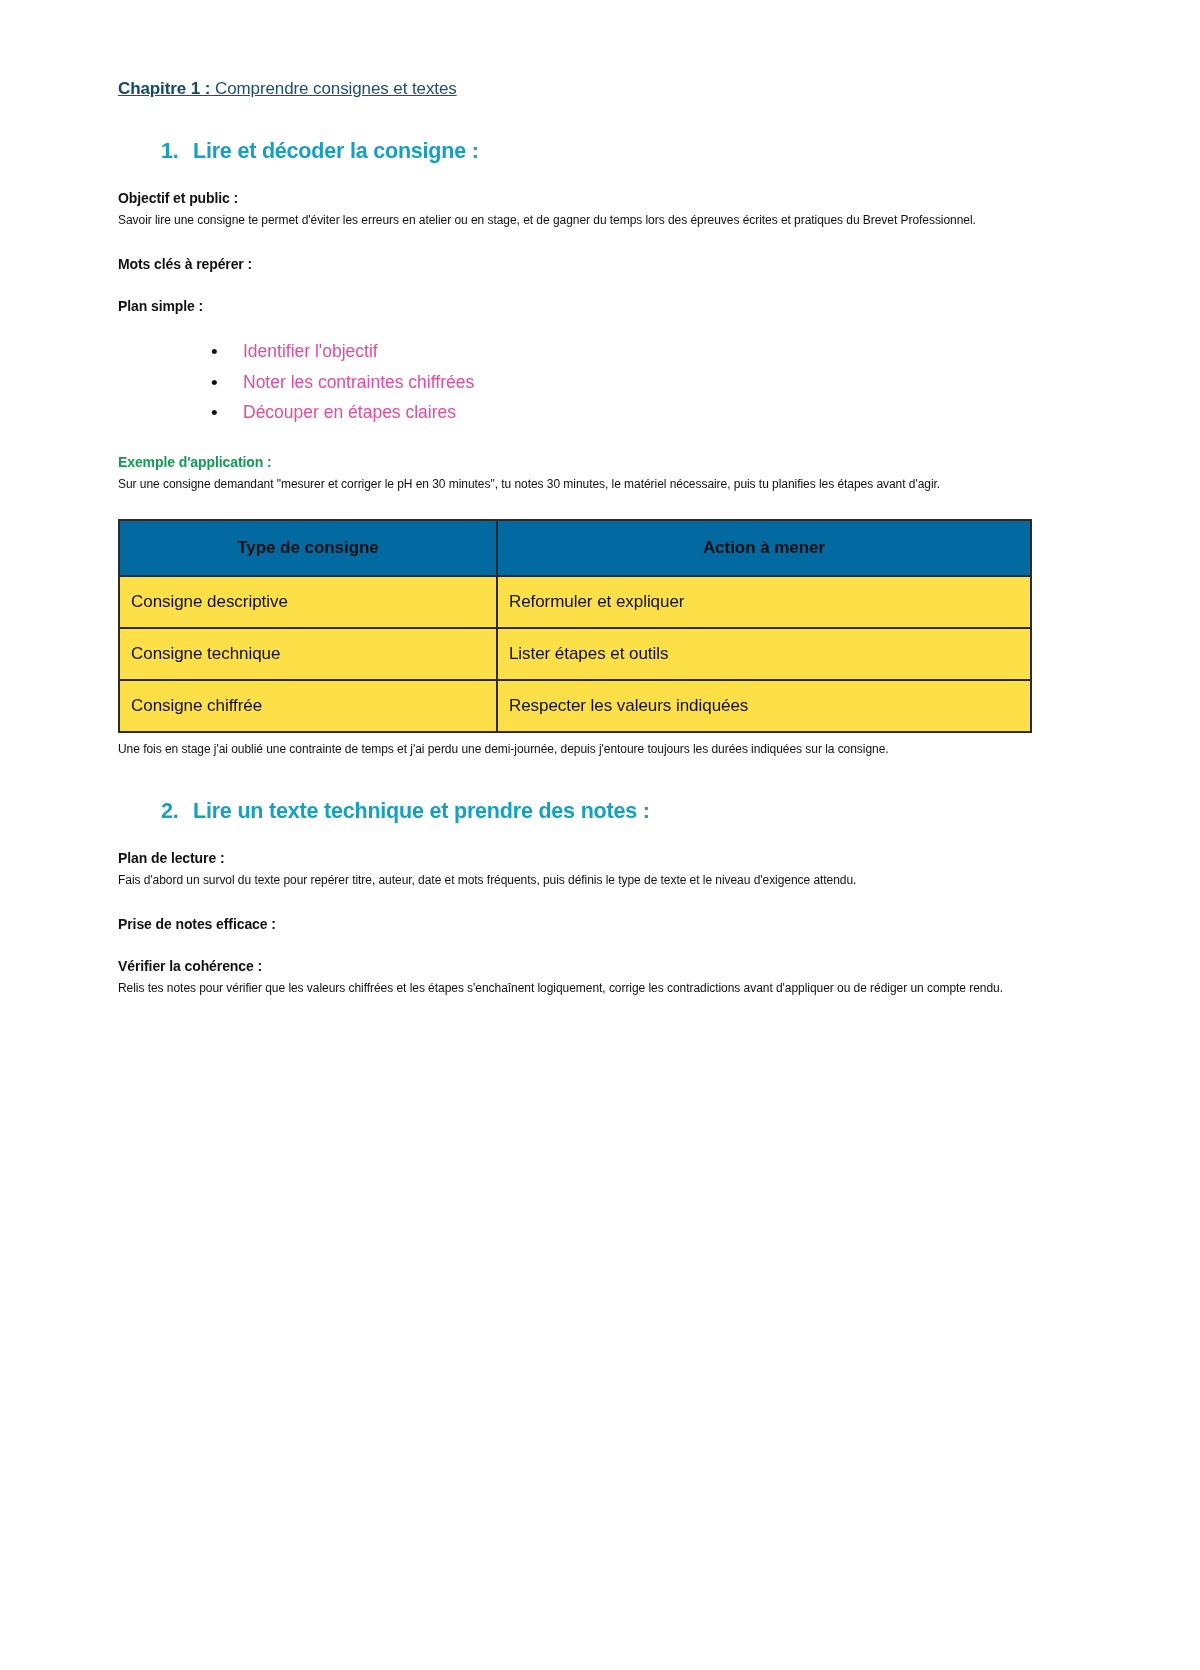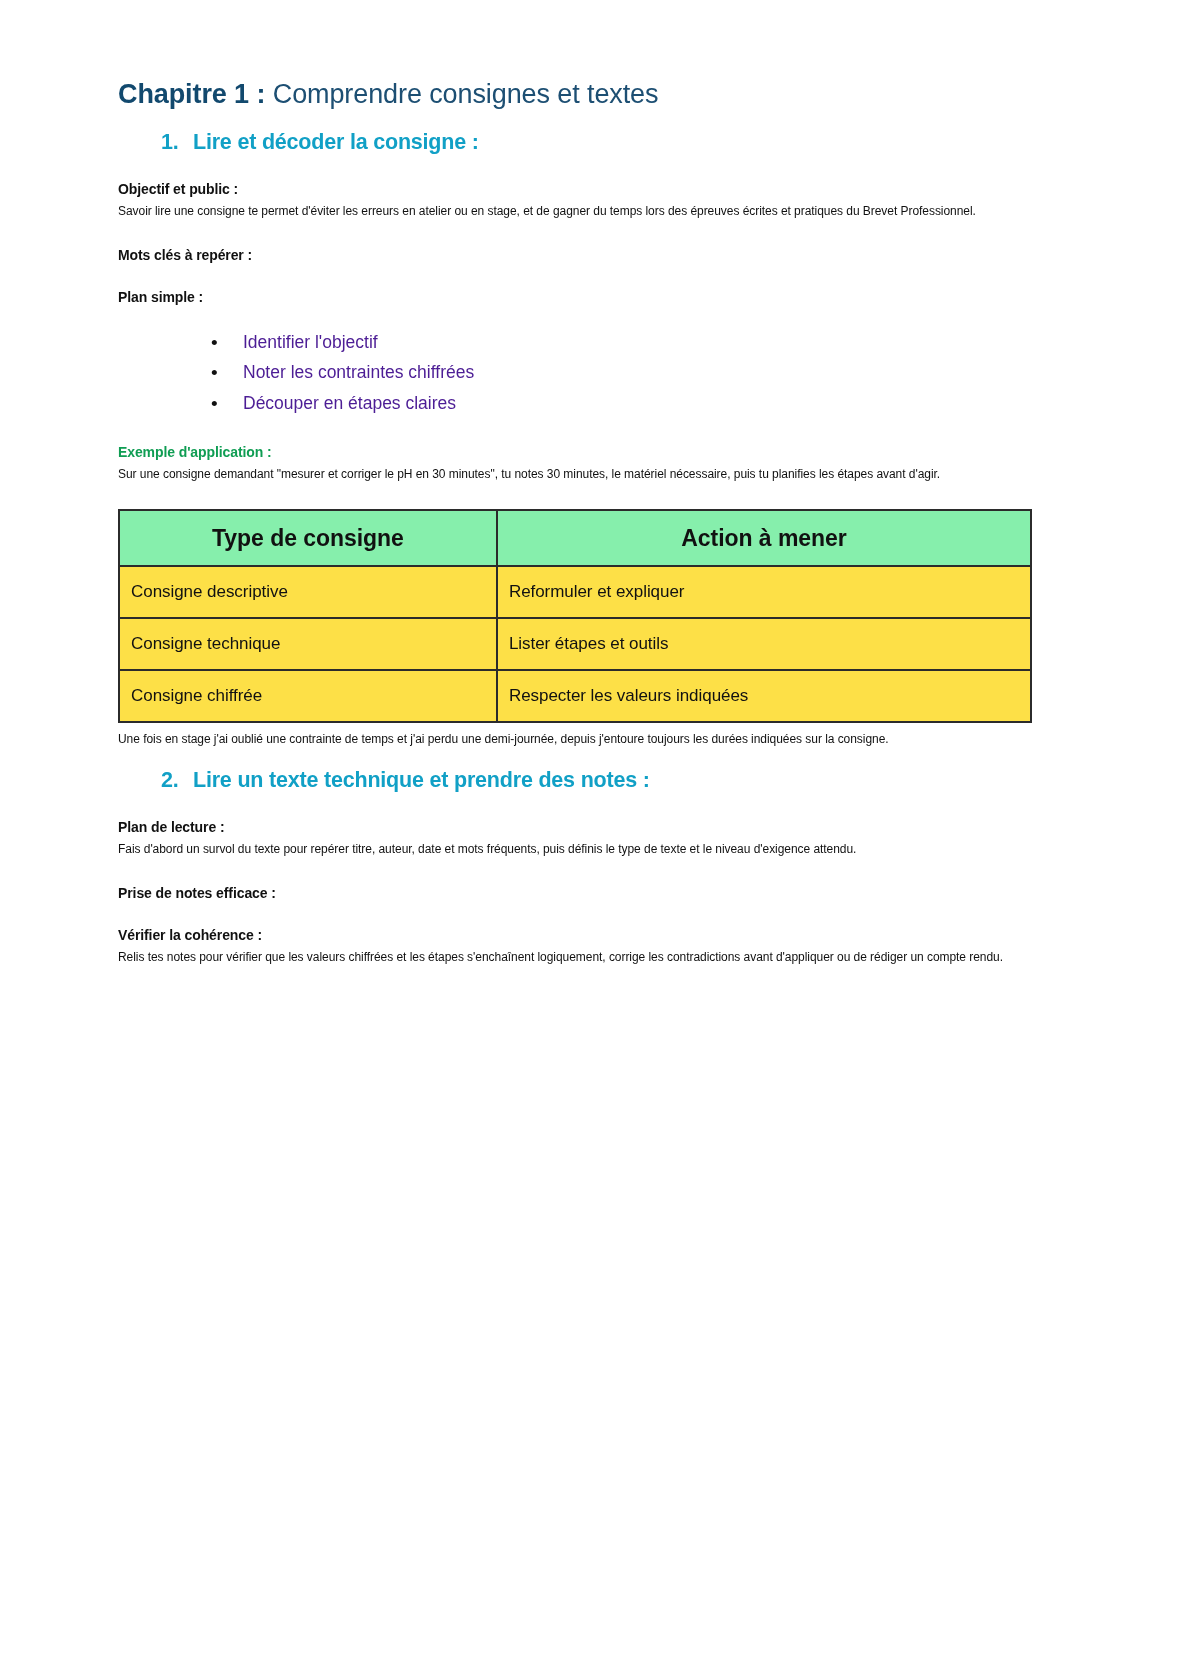--- a/index.html
+++ b/index.html
@@ -16,36 +16,37 @@
   }
   .page {
     position: relative;
     width: 1200px;
     height: 1670px;
     background: #ffffff;
     box-sizing: border-box;
     padding: 78px 168px 0 118px;
   }
   .doc-title {
-    font-size: 27px;
+    font-size: 17px;
     line-height: 1.25;
     color: #1d4f73;
     font-weight: 400;
     margin: 0 0 0 0;
     letter-spacing: -0.1px;
+    text-decoration: underline;
   }
   .doc-title .strong {
     font-weight: 700;
     color: #12496e;
   }
   .section-heading {
     font-size: 21.5px;
     font-weight: 700;
     color: #11a0c6;
-    margin: 18px 0 0 0;
+    margin: 40px 0 0 0;
     padding-left: 43px;
     letter-spacing: -0.2px;
   }
   .section-heading .num {
     display: inline-block;
     width: 32px;
   }
   .block {
     margin-top: 26px;
   }
@@ -68,21 +69,21 @@
   }
   ul.bullets {
     margin: 22px 0 0 0;
     padding: 0 0 0 0;
     list-style: none;
   }
   ul.bullets li {
     position: relative;
     font-size: 17.5px;
     line-height: 1.74;
-    color: #4c1d95;
+    color: #ec4899;
     padding-left: 125px;
   }
   ul.bullets li::before {
     content: "\2022";
     position: absolute;
     left: 93px;
     top: -1px;
     font-size: 19px;
     color: #111111;
   }
@@ -94,24 +95,24 @@
   }
   table.info-table th,
   table.info-table td {
     border: 2px solid #2b2b2b;
     height: 48px;
     font-size: 17px;
     color: #111111;
     letter-spacing: -0.05px;
   }
   table.info-table th {
-    background: #86efac;
+    background: #0369a1;
     font-weight: 700;
     text-align: center;
-    font-size: 23px;
+    font-size: 17px;
     height: 52px;
     margin-top: 27px;
   }
   table.info-table td {
     background: #fde047;
     text-align: left;
     padding-left: 11px;
     font-weight: 400;
   }
   table.info-table th:first-child,

